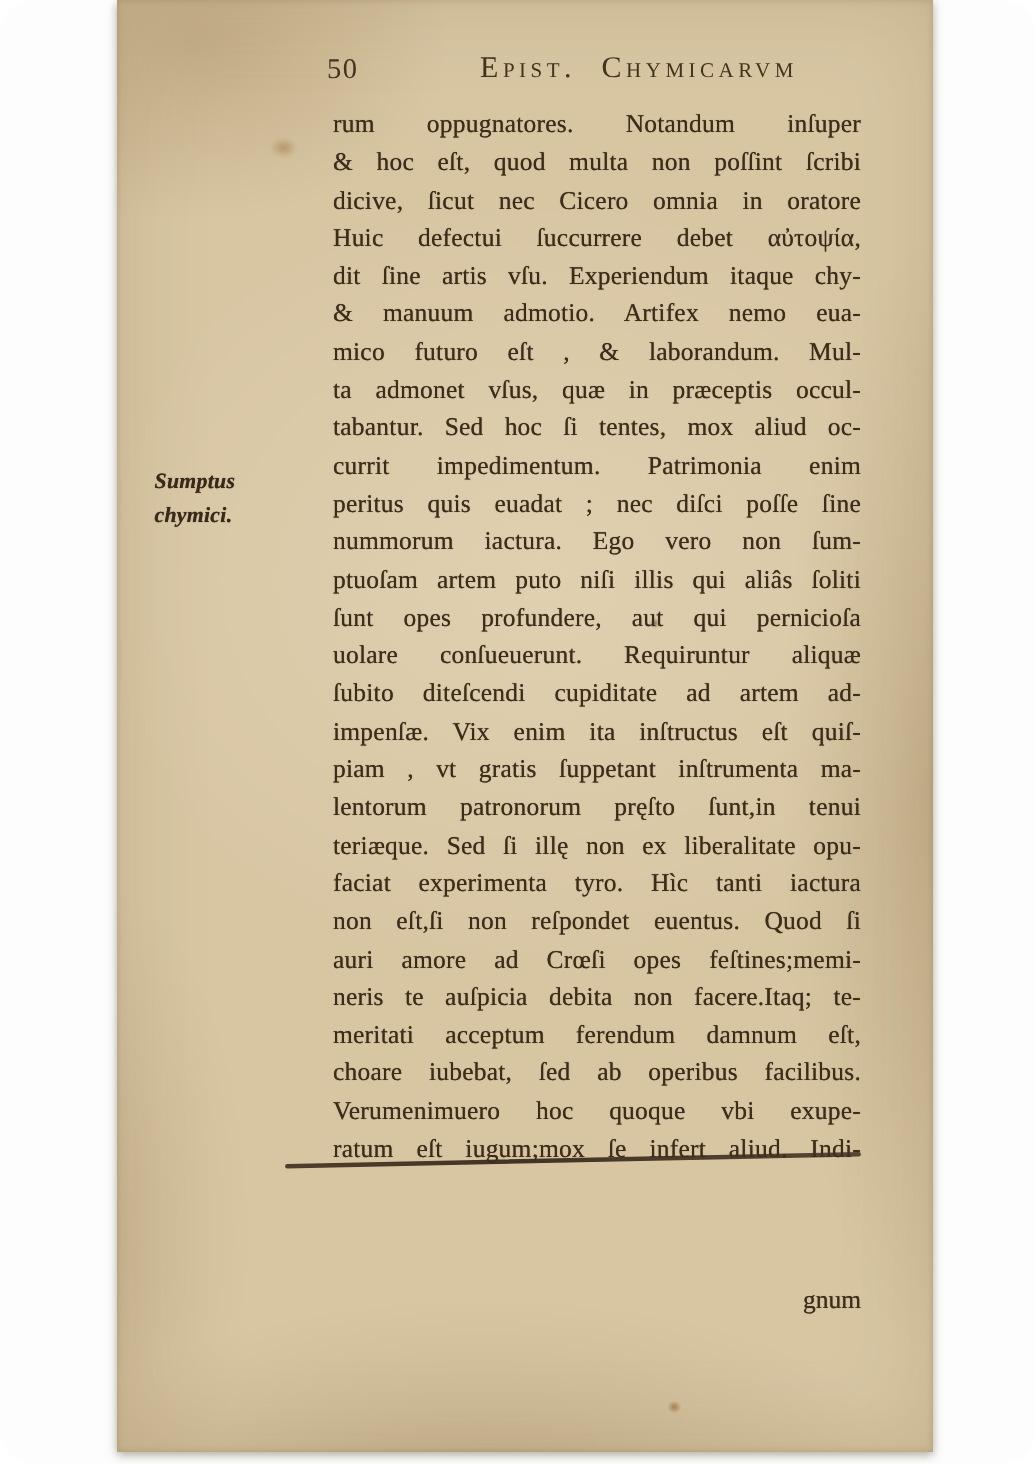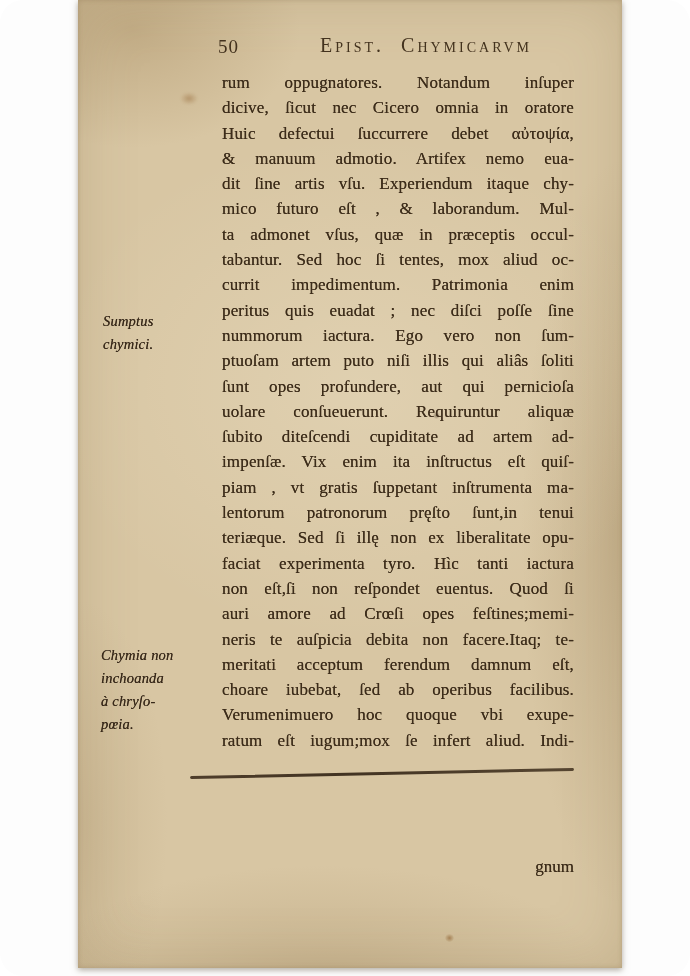--- a/index.html
+++ b/index.html
@@ -36,21 +36,21 @@
   .tline{
     line-height:25.3px;height:25.3px;
     text-align:justify;text-align-last:justify;
     word-spacing:1px;letter-spacing:.15px;white-space:normal;overflow:visible;
   }
   .catchword-row{
     position:absolute;left:144px;top:854px;width:352px;text-align:right;
     font-size:17px;line-height:25.3px;color:#3c2c1a;text-shadow:0 0 .5px rgba(62,46,26,.85);
   }
   .margnote{
-    position:absolute;font-style:italic;font-weight:400;
+    position:absolute;font-style:italic;font-weight:700;
     font-size:14.5px;line-height:23px;color:#38291a;
     text-shadow:0 0 .6px rgba(56,41,26,.9);
     letter-spacing:.2px;
   }
   .m1{left:25px;top:310px;}
   .m2{left:23px;top:644px;}
   .underline-mark{
     position:absolute;left:112px;top:772px;width:384px;height:2.6px;
     background:linear-gradient(90deg, rgba(64,47,30,.9), rgba(58,43,27,.95) 40%, rgba(64,48,30,.85));
     border-radius:2px;transform:rotate(-1.2deg);
@@ -65,24 +65,25 @@
 
 <div class="scan">
   <div class="paper">
 
     <span class="header-pagenum">50</span>
 
     <div class="header-title">Epist. Chymicarvm</div>
 
     <div class="body-text">
         <div class="tline">rum oppugnatores. Notandum inſuper</div>
+        <div class="tline">&amp; hoc eſt, quod multa non poſſint ſcribi</div>
         <div class="tline">dicive, ſicut nec Cicero omnia in oratore</div>
         <div class="tline">Huic defectui ſuccurrere debet αὐτοψία,</div>
+        <div class="tline">dit ſine artis vſu. Experiendum itaque chy-</div>
         <div class="tline">&amp; manuum admotio. Artifex nemo eua-</div>
-        <div class="tline">dit ſine artis vſu. Experiendum itaque chy-</div>
         <div class="tline">mico futuro eſt , &amp; laborandum. Mul-</div>
         <div class="tline">ta admonet vſus, quæ in præceptis occul-</div>
         <div class="tline">tabantur. Sed hoc ſi tentes, mox aliud oc-</div>
         <div class="tline">currit impedimentum. Patrimonia enim</div>
         <div class="tline">peritus quis euadat ; nec diſci poſſe ſine</div>
         <div class="tline">nummorum iactura. Ego vero non ſum-</div>
         <div class="tline">ptuoſam artem puto niſi illis qui aliâs ſoliti</div>
         <div class="tline">ſunt opes profundere, aut qui pernicioſa</div>
         <div class="tline">uolare conſueuerunt. Requiruntur aliquæ</div>
         <div class="tline">ſubito diteſcendi cupiditate ad artem ad-</div>
@@ -102,26 +103,20 @@
 
     <div class="catchword-row">
       <span>gnum</span>
     </div>
 
     <div class="margnote m1">
         <div>Sumptus</div>
         <div>chymici.</div>
       </div>
 
-    <div class="margnote m2">
-        <div>Chymia non</div>
-        <div>inchoanda</div>
-        <div>à chryſo-</div>
-        <div>pœia.</div>
-      </div>
 
     <div class="underline-mark"></div>
 
     <div class="stain s1"></div>
     <div class="stain s2"></div>
     <div class="stain s3"></div>
 
   </div>
 </div>
 

